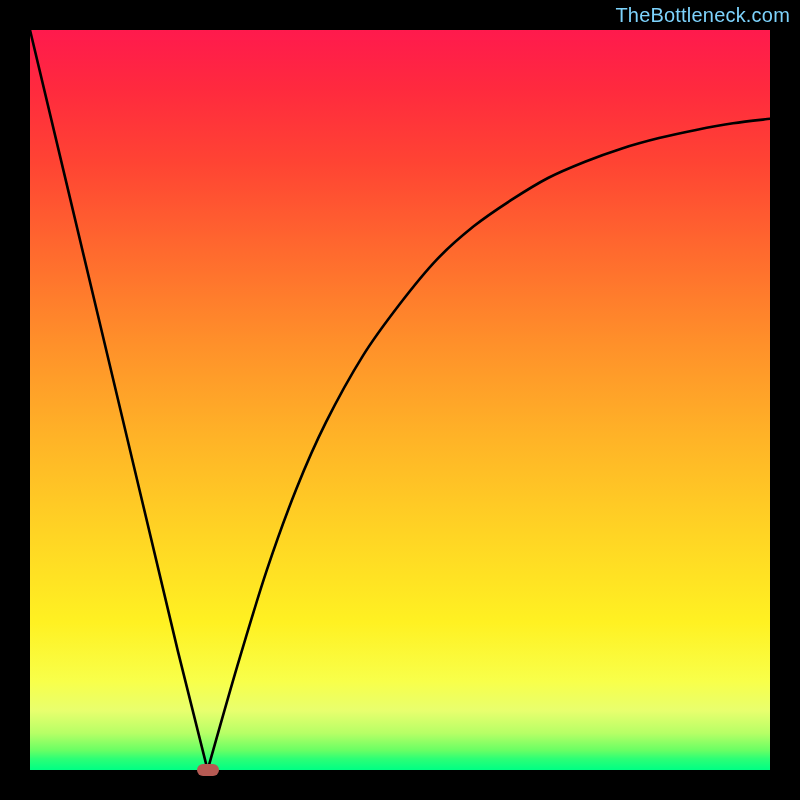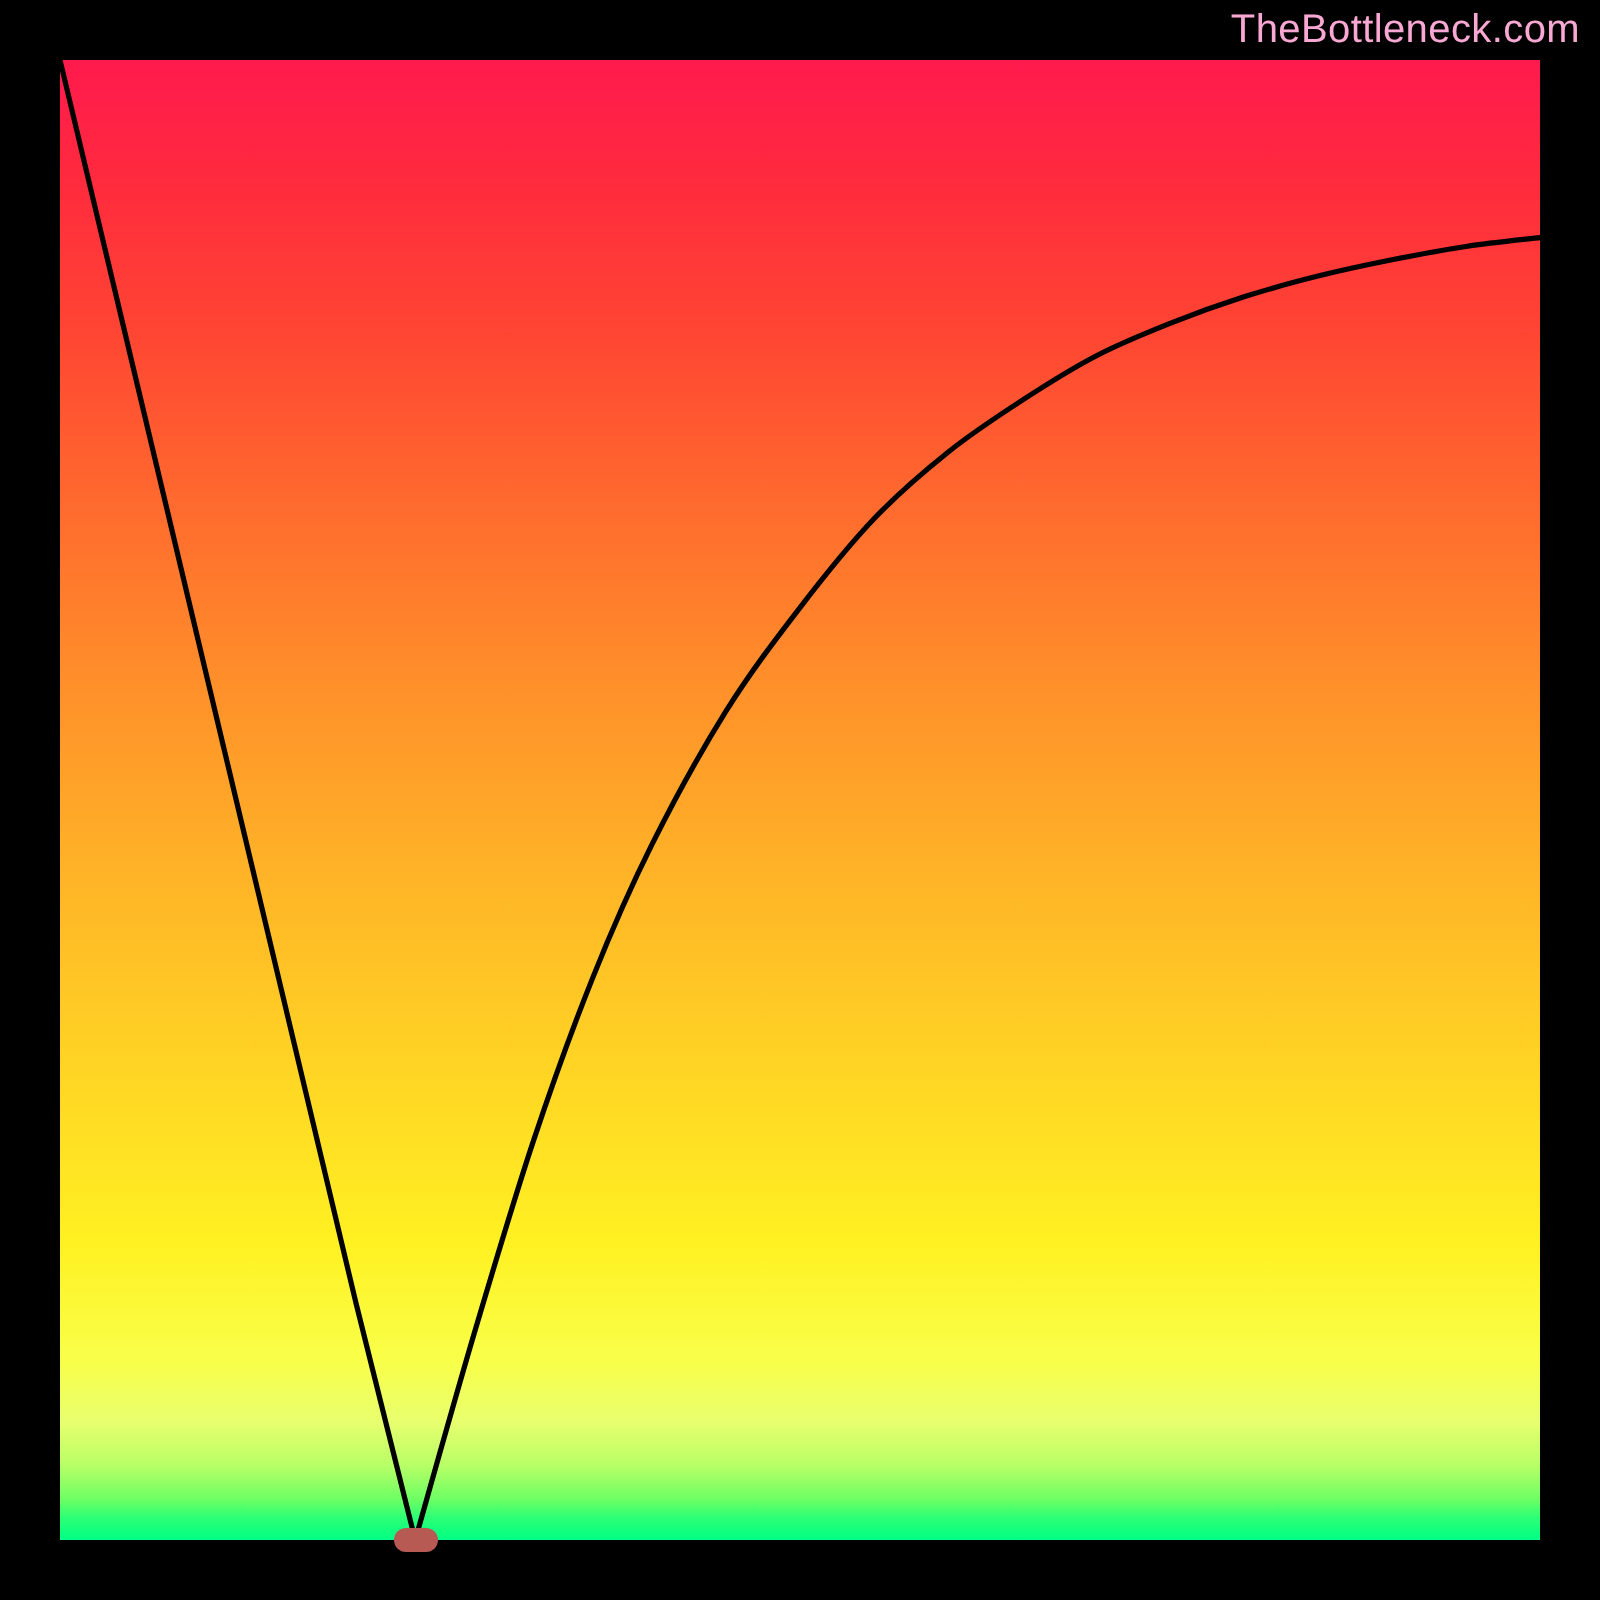--- a/index.html
+++ b/index.html
@@ -39,21 +39,21 @@
       #b7ff66 95%,
       #6bff64 97.3%,
       #2cff76 98.5%,
       #00ff84 100%
     );
   }
   .watermark {
     position: absolute;
     top: 4px;
     right: 10px;
-    color: #f9a8d4;
+    color: #7dd3fc;
     font-size: 20px;
     letter-spacing: 0.2px;
     user-select: none;
   }
   svg.curve {
     position: absolute;
     left: 0;
     top: 0;
     width: 740px;
     height: 740px;

